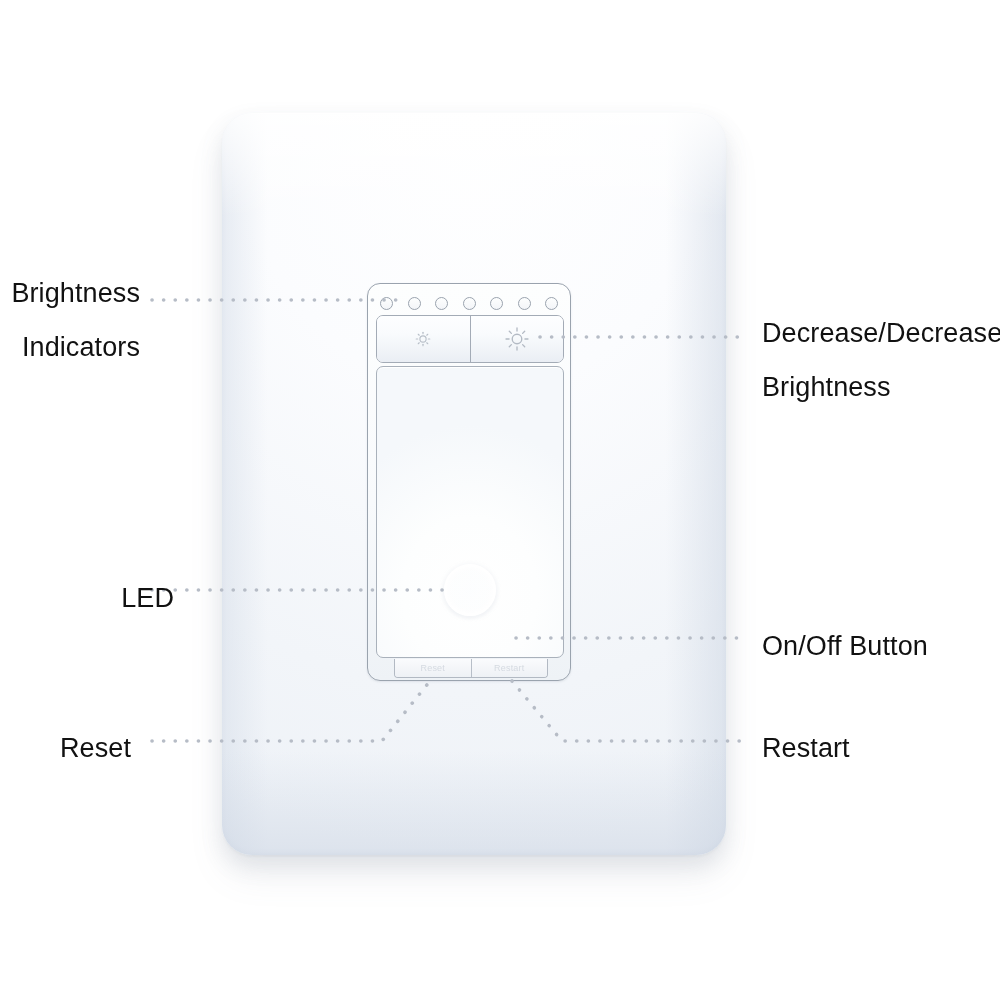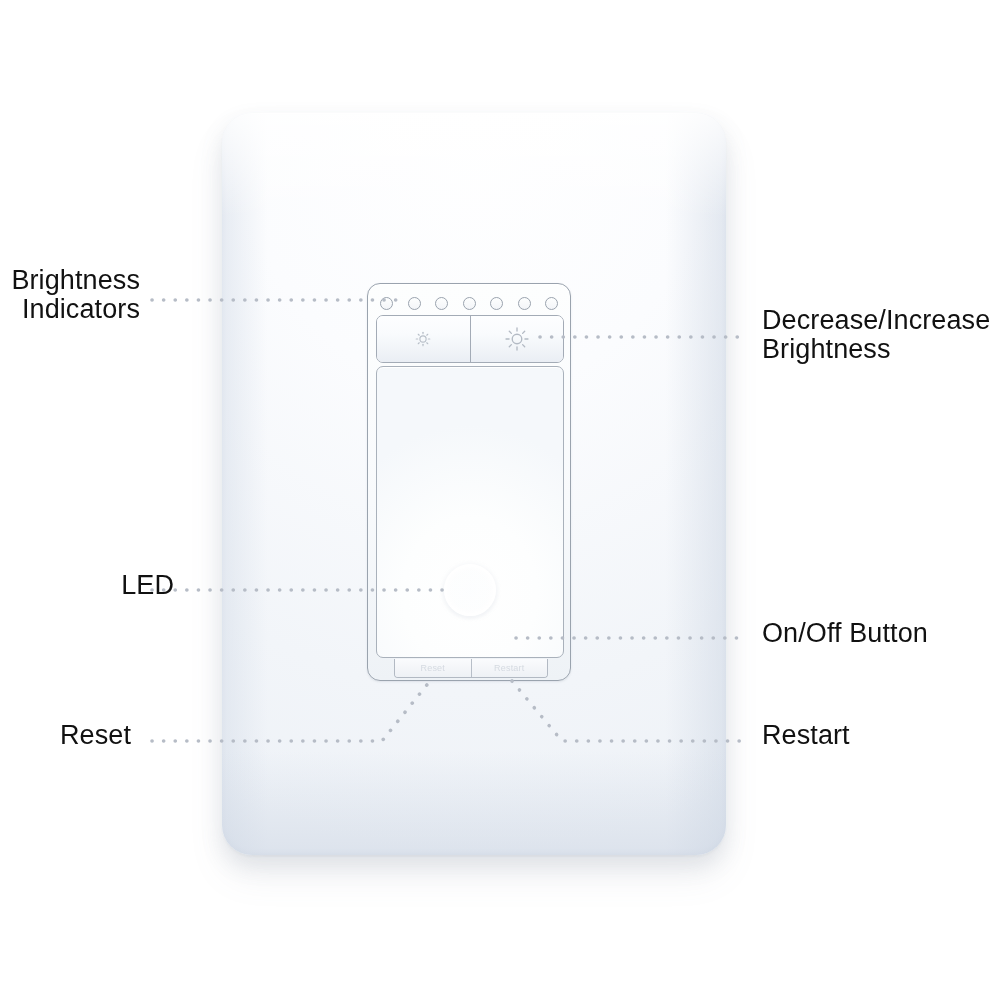--- a/index.html
+++ b/index.html
@@ -30,21 +30,21 @@
     width: 1000px;
     height: 1000px;
     pointer-events: none;
   }
 
   
   .callout {
     position: absolute;
     color: #111111;
     font-size: 27px;
-    line-height: 29px;
+    line-height: 54px;
     letter-spacing: 0.1px;
     white-space: pre-line;
   }
   .callout.left  { text-align: right; }
   .callout.right { text-align: left;  }
 
   #label-brightness-indicators { left: 0px;   top: 266px; width: 140px; }
   #label-decrease-increase     { left: 762px; top: 306px; width: 238px; }
   #label-led                   { left: 0px;   top: 571px; width: 131px; margin-left: 43px; }
   #label-onoff                 { left: 762px; top: 619px; width: 240px; }
@@ -287,21 +287,21 @@
 
       <polyline points="152,741 382,741 430,681"></polyline>
 
       <polyline points="512,681 562,741 742,741"></polyline>
     </g>
   </svg>
 
   <div class="callout left" id="label-brightness-indicators">Brightness
 Indicators</div>
 
-  <div class="callout right" id="label-decrease-increase">Decrease/Increase
+  <div class="callout right" id="label-decrease-increase">Decrease/Decrease
 Brightness</div>
 
   <div class="callout left" id="label-led">LED</div>
 
   <div class="callout right" id="label-onoff">On/Off Button</div>
 
   <div class="callout left" id="label-reset">Reset</div>
 
   <div class="callout right" id="label-restart">Restart</div>
 

